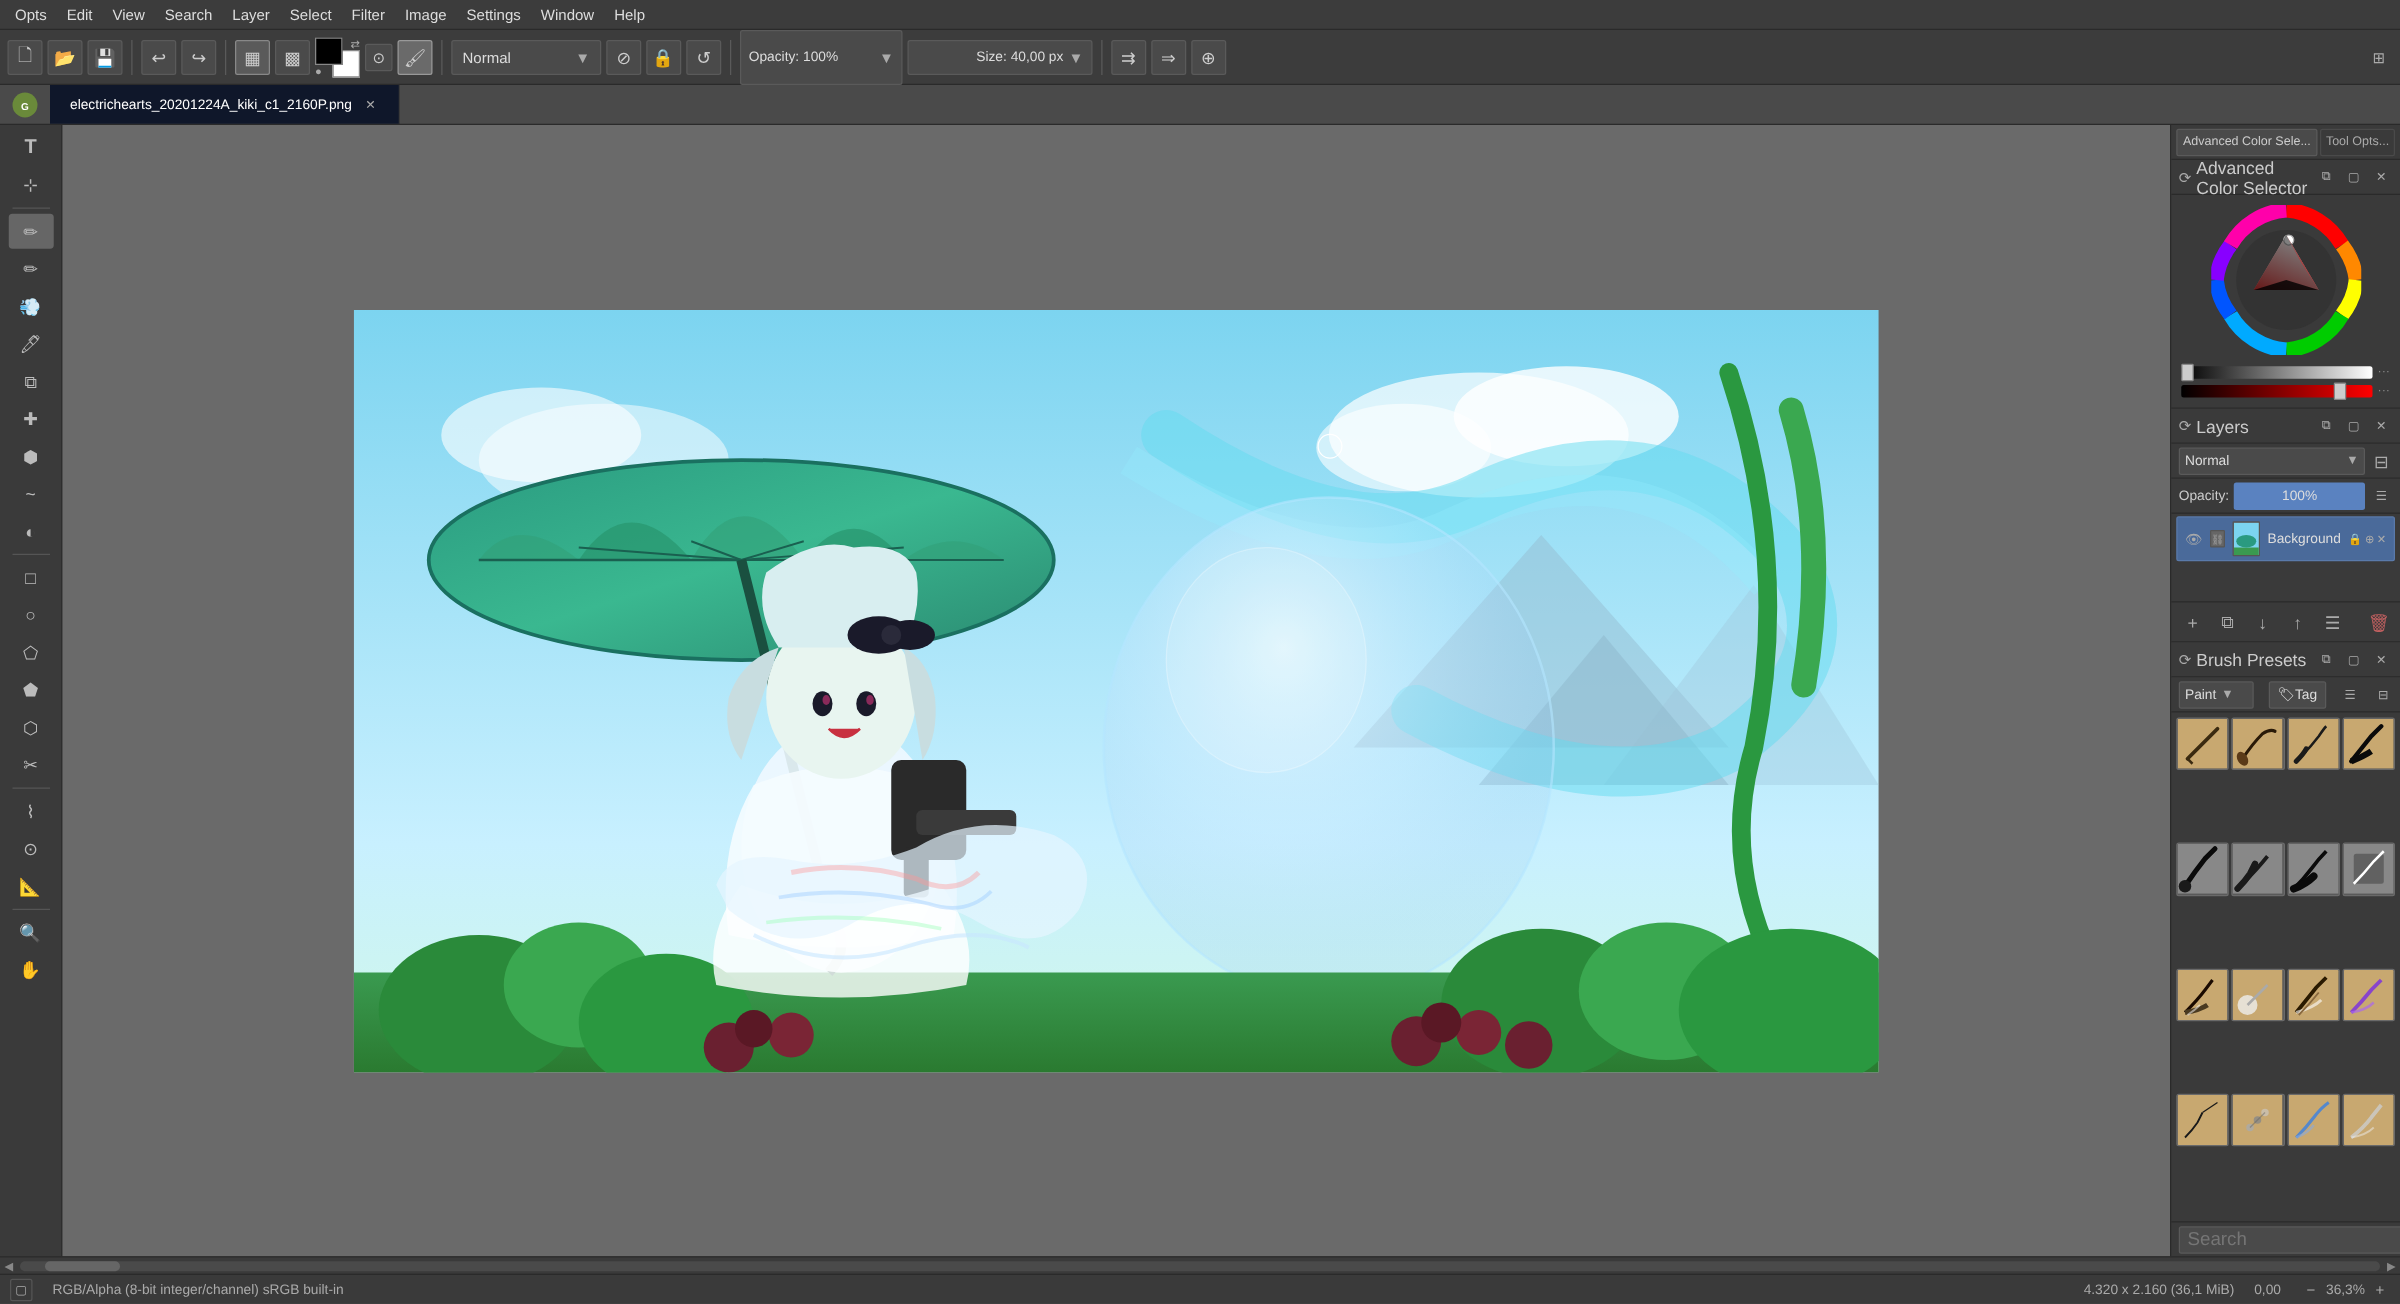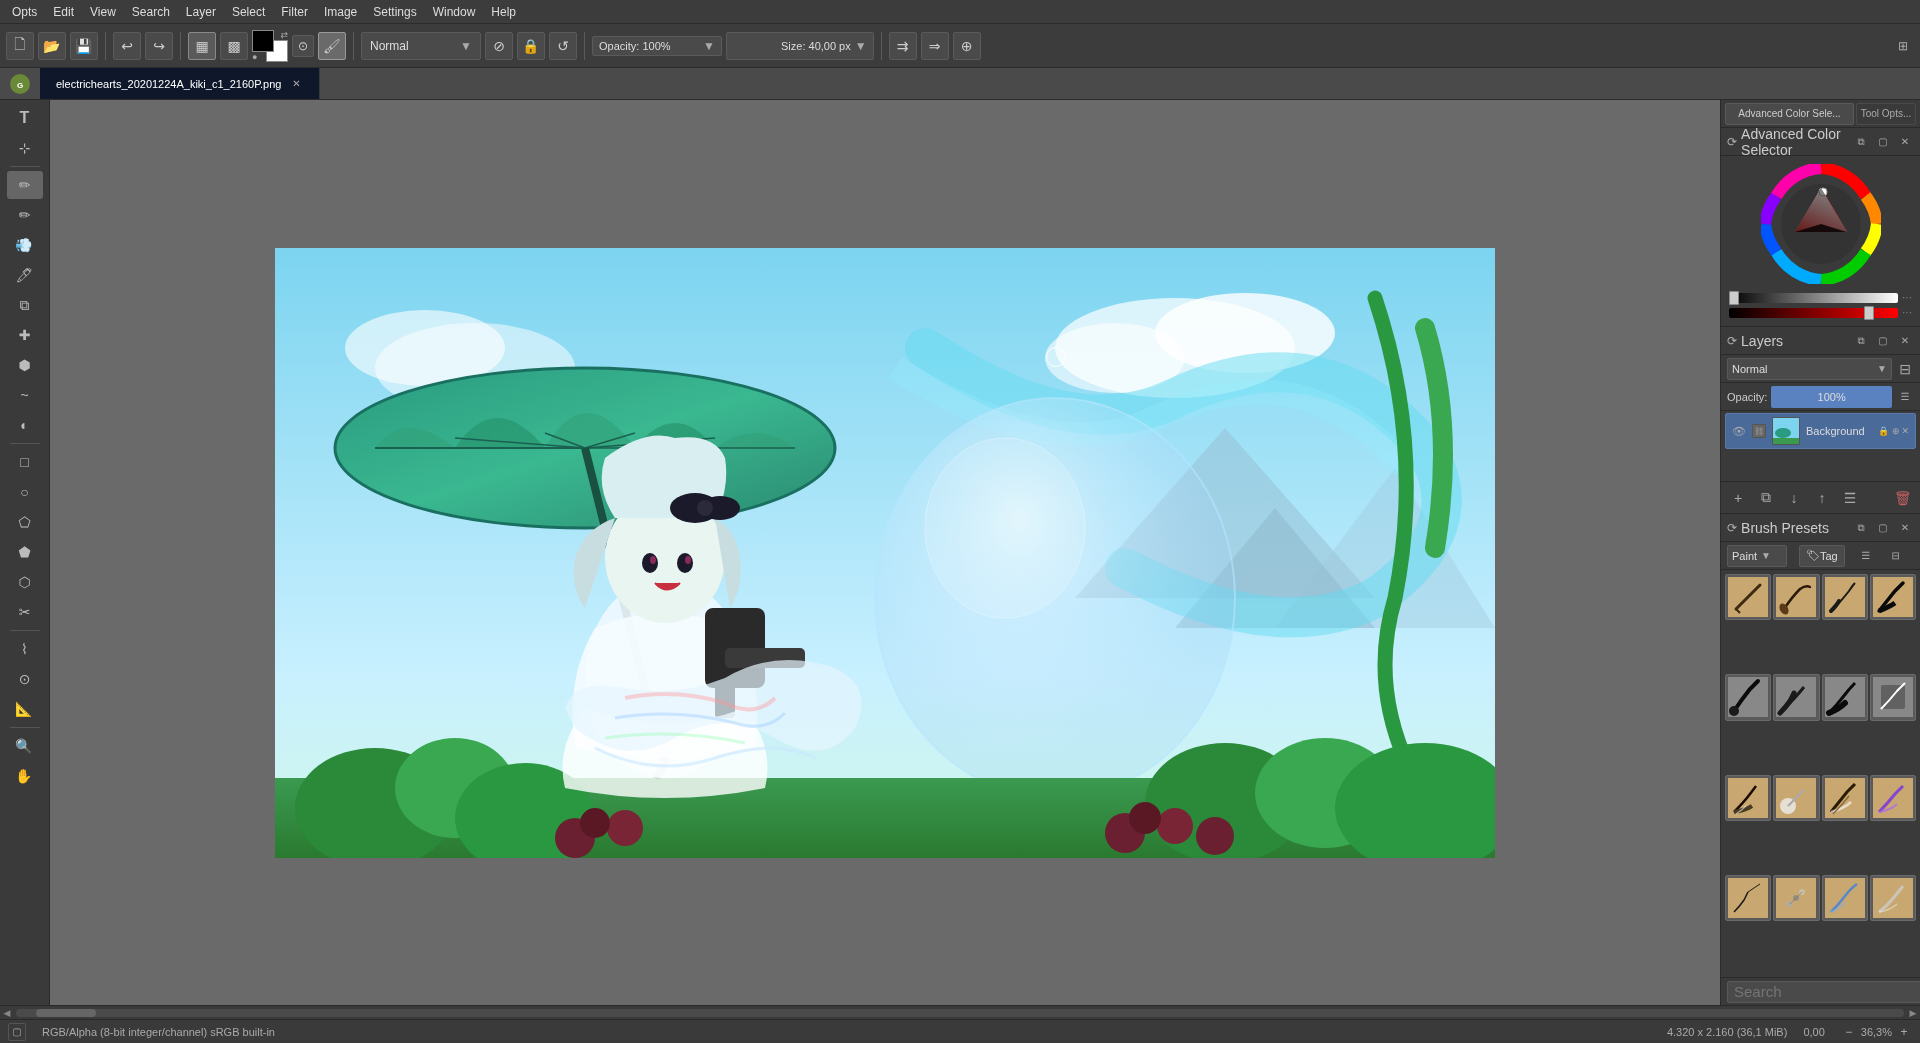--- a/index.html
+++ b/index.html
@@ -7,21 +7,21 @@
 
     
     #menu-bar { height: 24px; background: #3c3c3c; display: flex; align-items: center; padding: 0 4px; border-bottom: 1px solid #2a2a2a; flex-shrink: 0; }
     .menu-item { padding: 2px 8px; cursor: pointer; color: #ddd; }
 
     
     #toolbar { height: 44px; background: #3c3c3c; display: flex; align-items: center; padding: 0 6px; gap: 4px; border-bottom: 1px solid #2a2a2a; flex-shrink: 0; }
     .tool-btn { width: 28px; height: 28px; background: #4a4a4a; border: 1px solid #5a5a5a; border-radius: 2px; display: flex; align-items: center; justify-content: center; cursor: pointer; color: #ccc; font-size: 14px; }
     .tool-separator { width: 1px; height: 28px; background: #5a5a5a; margin: 0 3px; }
     .mode-selector { height: 28px; background: #4a4a4a; border: 1px solid #5a5a5a; border-radius: 2px; padding: 0 8px; color: #ddd; display: flex; align-items: center; gap: 4px; cursor: pointer; min-width: 120px; }
-    .opacity-control { height: 20px; background: #4a4a4a; border: 1px solid #5a5a5a; border-radius: 2px; display: flex; align-items: center; padding: 0 6px; min-width: 130px; gap: 19px; cursor: pointer; }
+    .opacity-control { height: 44px; background: #4a4a4a; border: 1px solid #5a5a5a; border-radius: 2px; display: flex; align-items: center; padding: 0 6px; min-width: 130px; gap: 19px; cursor: pointer; }
     .size-control { height: 28px; background: #4a4a4a; border: 1px solid #5a5a5a; border-radius: 2px; display: flex; align-items: center; padding: 0 6px; min-width: 130px; gap: 4px; cursor: pointer; }
 
     
     #tab-bar { height: 32px; background: #4a4a4a; display: flex; align-items: stretch; flex-shrink: 0; border-bottom: 1px solid #2a2a2a; }
     .tab { display: flex; align-items: center; padding: 0 16px; background: #5a5a5a; border-right: 1px solid #3a3a3a; gap: 8px; cursor: pointer; font-size: 11px; color: #ccc; }
     .tab.active { background: #0f172a; color: #fff; }
     .tab-close { width: 14px; height: 14px; display: flex; align-items: center; justify-content: center; border-radius: 2px; cursor: pointer; font-size: 10px; color: #aaa; }
 
     
     #main { display: flex; flex: 1; overflow: hidden; }
@@ -32,21 +32,21 @@
     .ltool.active { background: #666; }
     .ltool-sep { width: 30px; height: 1px; background: #555; margin: 2px 0; }
 
     
     #canvas-area { flex: 1; background: #6a6a6a; display: flex; align-items: center; justify-content: center; overflow: hidden; position: relative; }
     #canvas-container { position: relative; }
     #canvas-img { width: 1220px; height: 610px; display: block; }
     .focus-circle { position: absolute; width: 20px; height: 20px; border: 1px solid #fff; border-radius: 50%; top: 18%; right: 36%; transform: translate(50%, -50%); pointer-events: none; }
 
     
-    #right-panel { width: 200px; background: #3a3a3a; border-left: 1px solid #2a2a2a; display: flex; flex-direction: column; flex-shrink: 0; overflow: hidden; }
+    #right-panel { width: 184px; background: #3a3a3a; border-left: 1px solid #2a2a2a; display: flex; flex-direction: column; flex-shrink: 0; overflow: hidden; }
 
     
     .panel-header { height: 28px; background: #3a3a3a; display: flex; align-items: center; padding: 0 6px; border-bottom: 1px solid #2a2a2a; gap: 4px; }
     .panel-title { font-size: 14px; color: #ccc; flex: 1; }
     .panel-btn { width: 18px; height: 18px; display: flex; align-items: center; justify-content: center; cursor: pointer; color: #aaa; font-size: 10px; border-radius: 2px; }
 
     
     #color-selector { padding: 8px; }
     .color-wheel-container { display: flex; justify-content: center; margin-bottom: 8px; }
 

